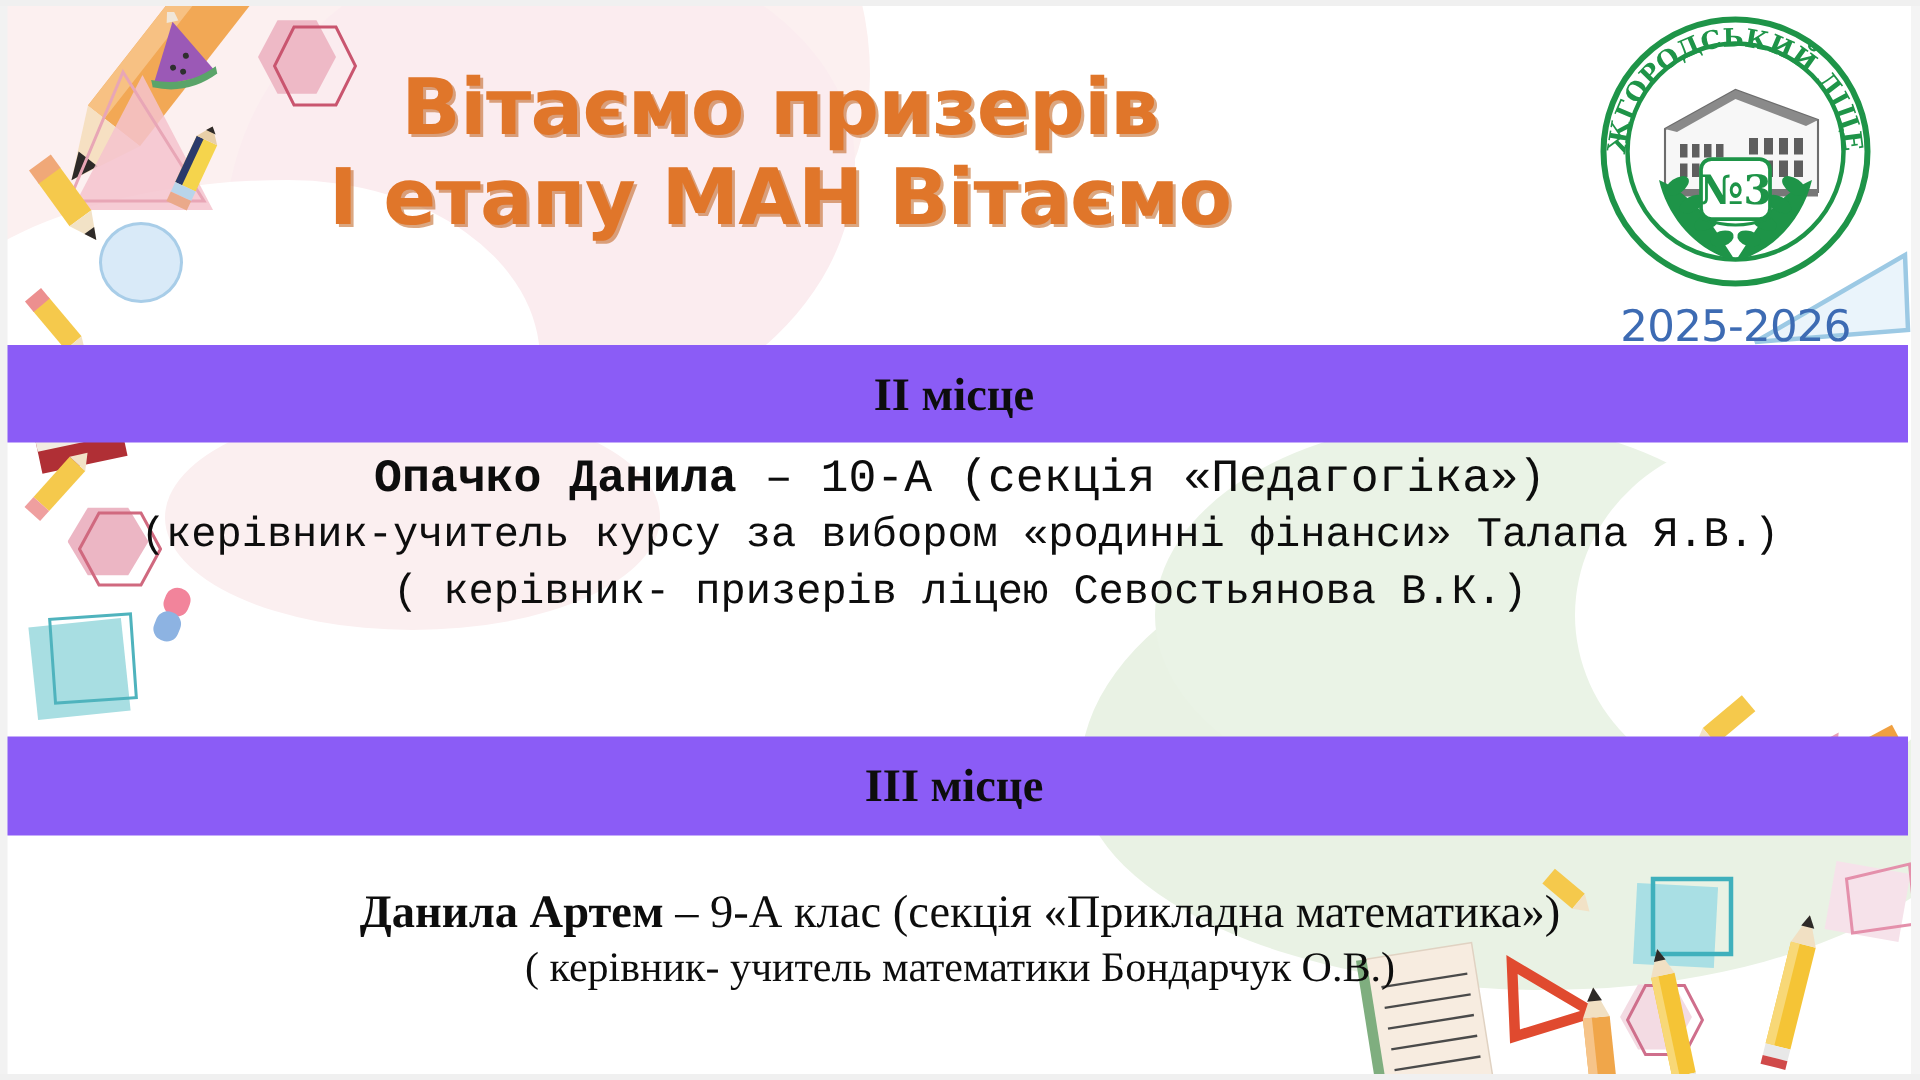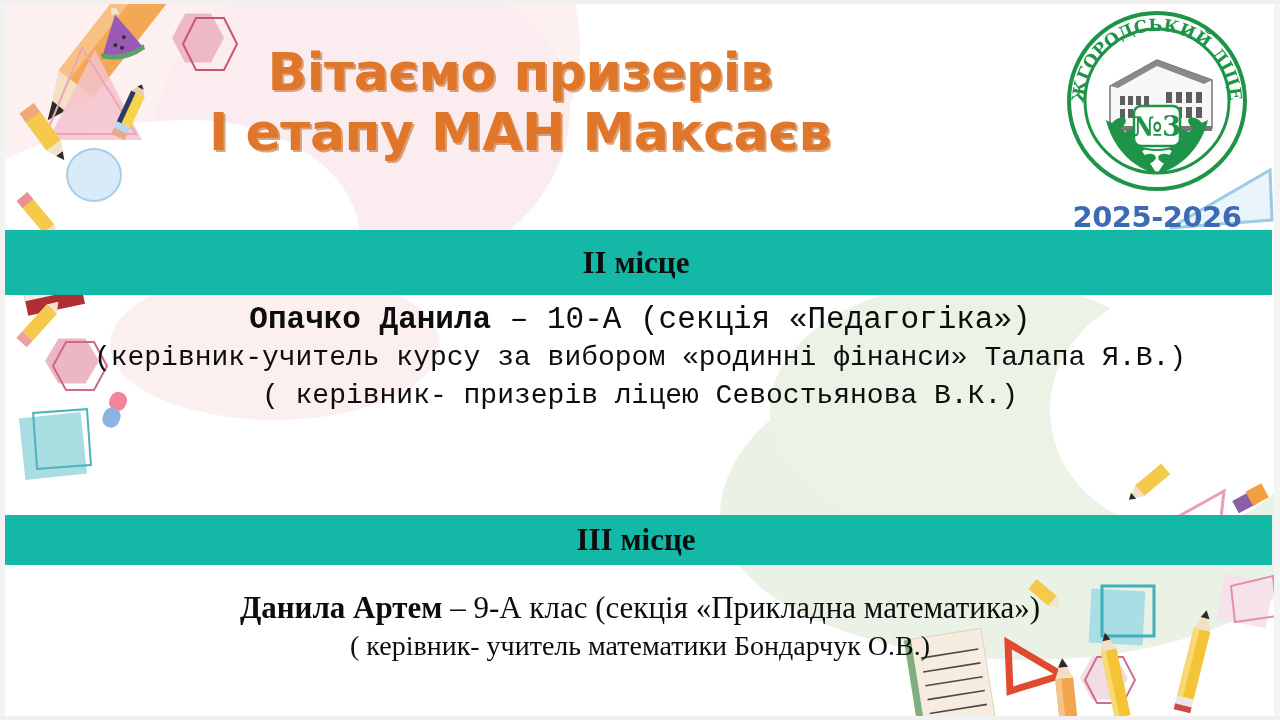--- a/index.html
+++ b/index.html
@@ -91,45 +91,45 @@
     right: 28px; top: 6px;
     width: 190px; height: 228px;
     z-index: 7;
   }
   .emblem-year {
     position: absolute;
     left: 0; bottom: 0;
     width: 190px;
     text-align: center;
     font-family: "DejaVu Sans", sans-serif;
-    font-weight: bold;
+    font-weight: normal;
     font-size: 29px;
     color: #3d6bb3;
     letter-spacing: -0.5px;
   }
 
   
   .band {
     position: absolute;
     left: 0;
     width: 1272px;
-    background: #14b8a6;
+    background: #8b5cf6;
     display: flex;
     align-items: center;
     justify-content: center;
     z-index: 5;
   }
   .band-label {
     font-family: "Liberation Serif", serif;
     font-weight: bold;
     font-size: 31px;
     color: #0d0d0d;
   }
   #band-2 { top: 230px; height: 65px; }
-  #band-3 { top: 515px; height: 50px; text-align: right; }
+  #band-3 { top: 491px; height: 66px; text-align: right; }
 
   
   .entries {
     position: absolute;
     left: 0; width: 1280px;
     text-align: center;
     z-index: 5;
   }
   #entries-2 { top: 300px; font-family: Liberation Mono, monospace; }
   #entries-3 { top: 588px; }
@@ -336,21 +336,21 @@
     <g transform="rotate(-6 40 55)">
       <rect x="30" y="28" width="18" height="70" fill="#f0a64a"></rect>
       <rect x="30" y="28" width="6" height="70" fill="#f6c489"></rect>
       <polygon points="30,28 48,28 39,8" fill="#f1e0c3"></polygon>
       <polygon points="34,17 44,17 39,8" fill="#2e2a28"></polygon>
     </g>
   </svg>
 
   <div class="title-wrap">
     <div class="title-line">Вітаємо призерів</div>
-    <div class="title-line">І етапу МАН Максаєв</div>
+    <div class="title-line">І етапу МАН Вітаємо</div>
   </div>
 
   <div class="emblem">
     <svg viewBox="0 0 190 190" style="width:190px;height:190px;">
       <defs>
         <path id="arcTop" d="M 22 98 A 73 73 0 0 1 168 98" fill="none"></path>
       </defs>
       <circle cx="95" cy="95" r="88" fill="#ffffff" stroke="#1e9448" stroke-width="4"></circle>
       <circle cx="95" cy="95" r="72" fill="#ffffff" stroke="#1e9448" stroke-width="3"></circle>
 

